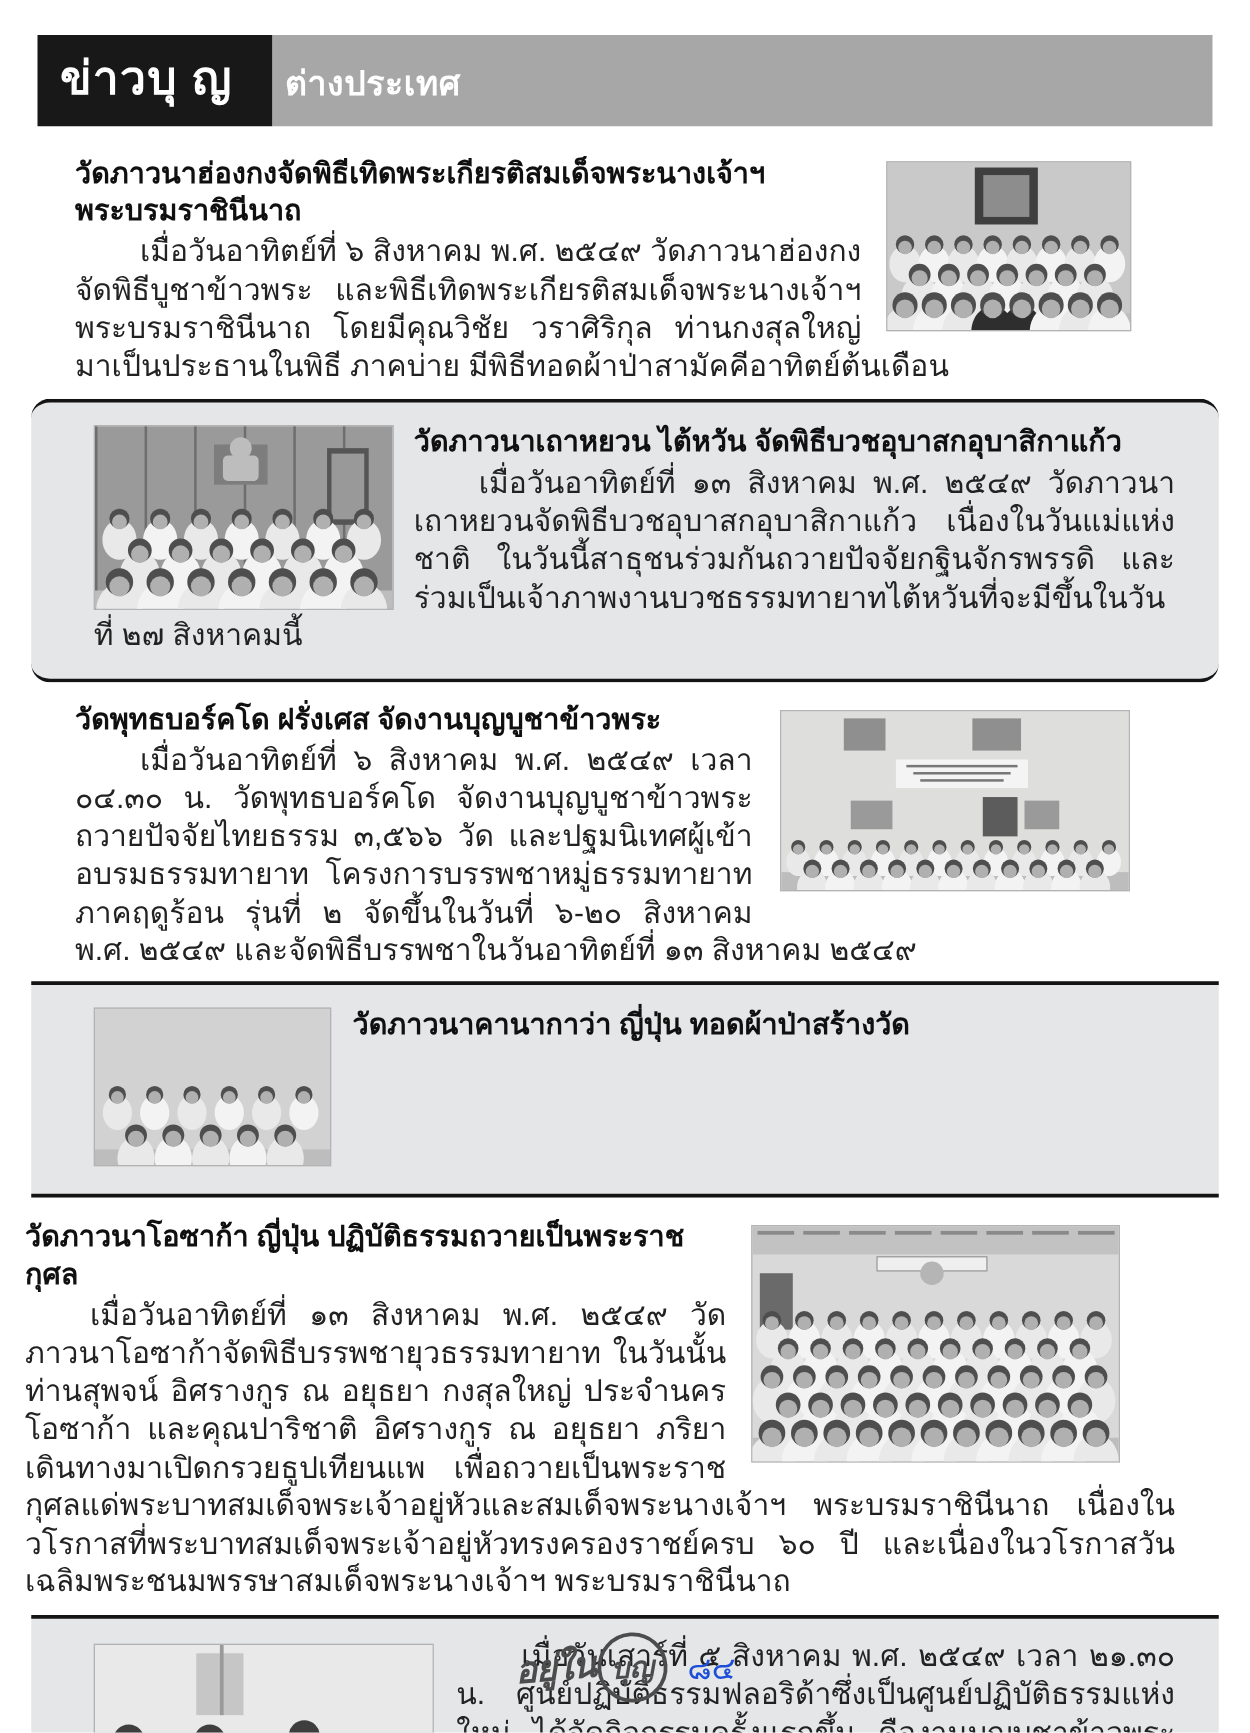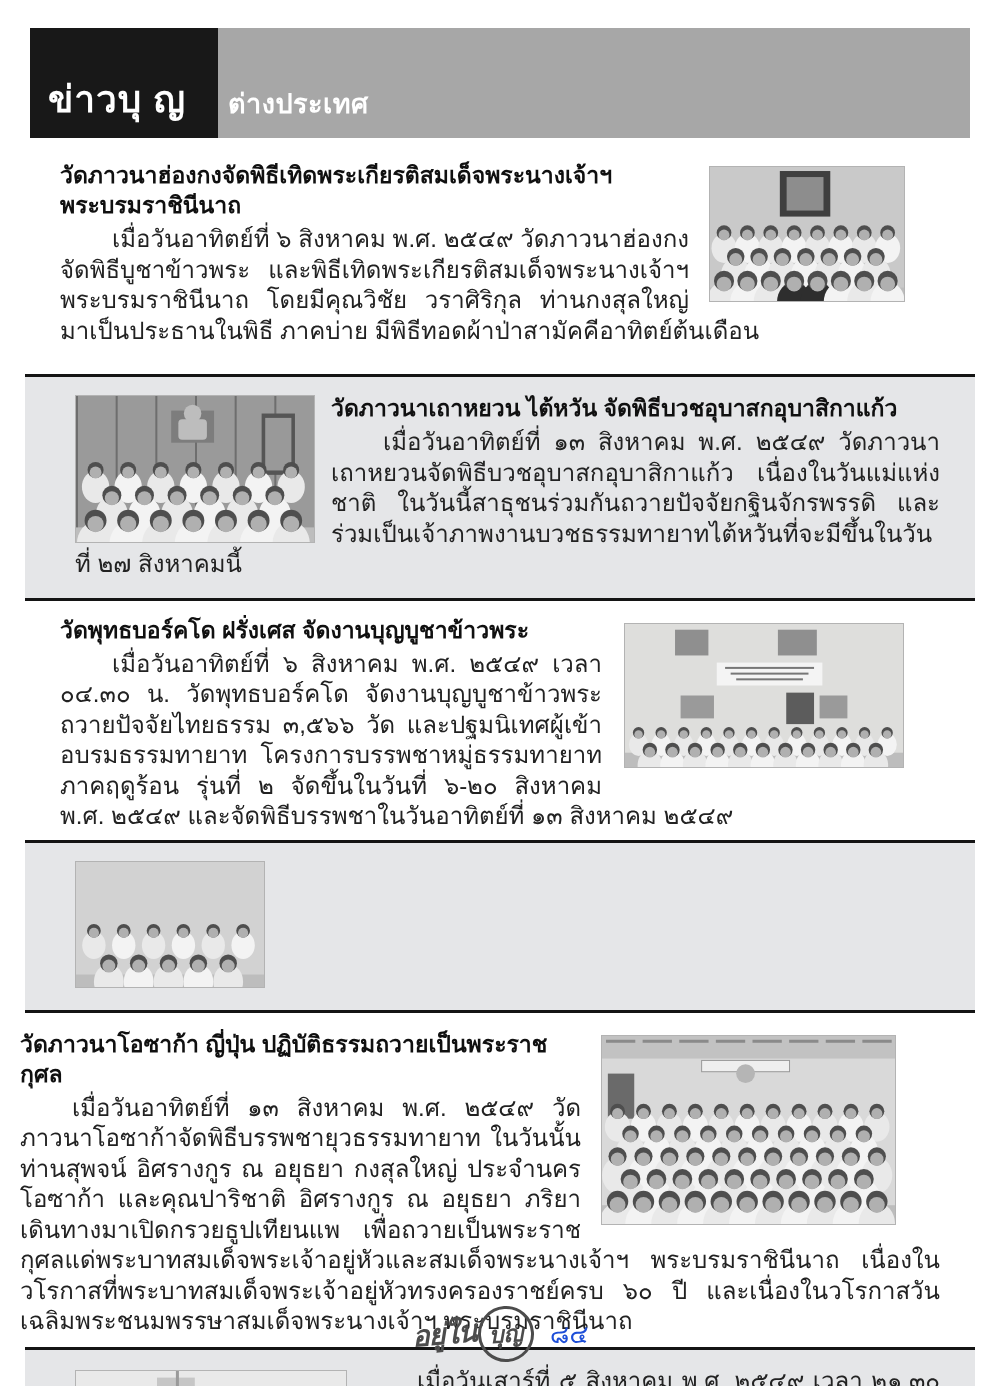--- a/index.html
+++ b/index.html
@@ -6,21 +6,21 @@
   body{
     width:1000px;height:1386px;
     background:#ffffff;
     font-family:"Liberation Sans", sans-serif;
     color:#1c1c1c;
     overflow:hidden;
   }
   .page{position:relative;width:1000px;height:1386px;background:#fff;}
 
   
-  header.masthead{display:flex;margin:28px 30px 0 30px;height:110px;}
+  header.masthead{display:flex;margin:28px 30px 0 30px;height:73px;}
   .brand-box{
     width:188px;background:#181818;color:#fff;
     display:flex;align-items:flex-end;
     padding:0 6px 10px 18px;box-sizing:border-box;
     font-size:37px;font-weight:bold;letter-spacing:1px;white-space:nowrap;
   }
   .brand-bar{
     flex:1;background:#a7a7a7;color:#fff;
     display:flex;align-items:flex-end;
     padding:16px 0 13px 10px;box-sizing:border-box;
@@ -35,21 +35,21 @@
   .white-sec{margin:0 60px;}
   .sec1{margin-top:22px;}
   .sec3{margin-top:14px;}
   .sec5{margin-top:16px;margin-left:20px;}
 
   .band-sec{
     margin:0 25px;background:#e5e6e8;
     border-top:3px solid #141414;border-bottom:3px solid #141414;
     padding:16px 35px 18px 50px;box-sizing:border-box;
   }
-  .sec2{margin-top:28px;}
+  .sec2{margin-top:10px;border-radius:15px;}
   .sec4{margin-top:8px;}
   .sec6{margin-top:10px;padding-bottom:22px;}
 
   .photo{box-sizing:border-box;border:1px solid #b3b3b3;background:#cfcfcf;line-height:0;}
   .ph-right{float:right;}
   .ph-left{float:left;}
   .ph1{width:196px;height:136px;margin:6px 35px 8px 20px;}
   .ph2{width:240px;height:148px;margin:2px 16px 4px 0;}
   .ph3{width:280px;height:145px;margin:8px 36px 10px 22px;}
   .ph4{width:190px;height:127px;margin:2px 17px 4px 0;}
@@ -365,20 +365,21 @@
             <ellipse cx="92.5079365079365" cy="119.625" rx="14.875" ry="17.5" fill="#e9e9e9"></ellipse>
               <circle cx="92.5079365079365" cy="101.25" r="8.75" fill="#4e4e4e"></circle>
               <circle cx="92.5079365079365" cy="104.05" r="6.475" fill="#b0b0b0"></circle>
             <ellipse cx="122.34920634920633" cy="119.625" rx="14.875" ry="17.5" fill="#f3f3f3"></ellipse>
               <circle cx="122.34920634920633" cy="101.25" r="8.75" fill="#4e4e4e"></circle>
               <circle cx="122.34920634920633" cy="104.05" r="6.475" fill="#b0b0b0"></circle>
             <ellipse cx="152.1904761904762" cy="119.625" rx="14.875" ry="17.5" fill="#e9e9e9"></ellipse>
               <circle cx="152.1904761904762" cy="101.25" r="8.75" fill="#4e4e4e"></circle>
               <circle cx="152.1904761904762" cy="104.05" r="6.475" fill="#b0b0b0"></circle>
           </svg></div>
+      <h2 class="headline">วัดภาวนาคานากาว่า ญี่ปุ่น ทอดผ้าป่าสร้างวัด</h2>
     </section>
 
     <section class="article white-sec sec5">
       <div class="photo ph-right ph5" title="สาธุชนจำนวนมากพนมมือในห้องประชุมหน้าพระพุทธรูป"><svg width="293" height="188" viewBox="0 0 293 188" xmlns="http://www.w3.org/2000/svg">
             <rect width="293" height="188" fill="#d9d9d9"></rect>
             <rect width="293" height="22.56" fill="#c2c2c2"></rect>
             <rect x="4" y="3.7600000000000002" width="29.3" height="3" fill="#8a8a8a"></rect>
             <rect x="40.625" y="3.7600000000000002" width="29.3" height="3" fill="#8a8a8a"></rect>
             <rect x="77.25" y="3.7600000000000002" width="29.3" height="3" fill="#8a8a8a"></rect>
             <rect x="113.875" y="3.7600000000000002" width="29.3" height="3" fill="#8a8a8a"></rect>

